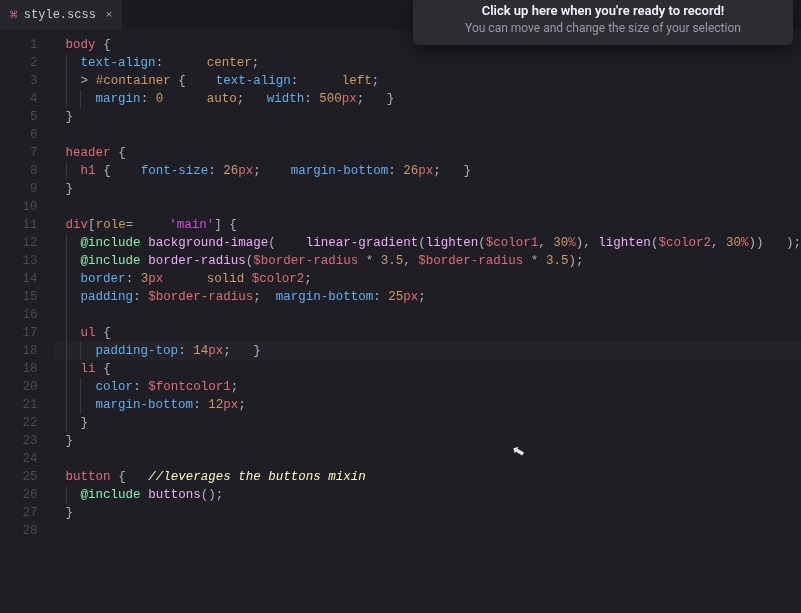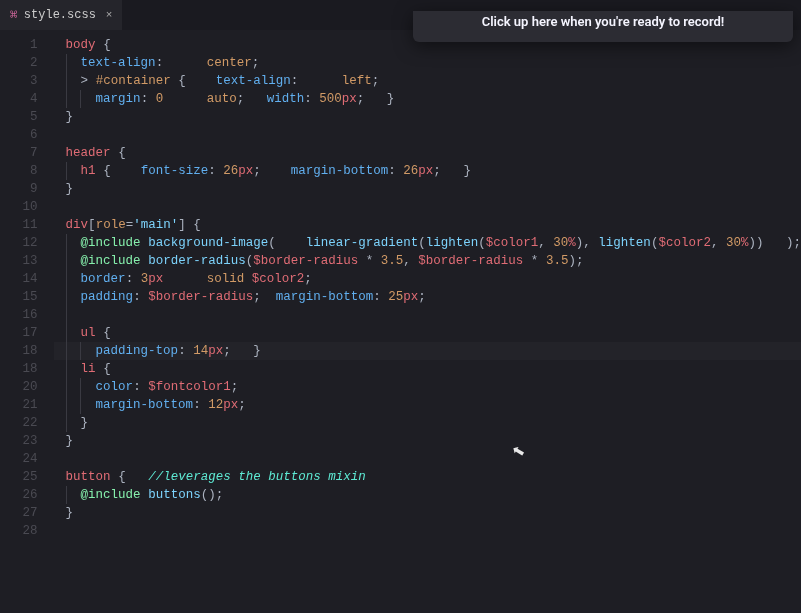--- a/index.html
+++ b/index.html
@@ -35,21 +35,21 @@
     font-size: 13px;
   }
   .tab .close {
     color: #aaa;
     font-size: 11px;
     margin-left: 4px;
   }
 
   .tooltip {
     position: absolute;
-    top: 11px;
+    top: 0;
     right: 8px;
     width: 380px;
     background: #2c2c33;
     color: #e8e8f0;
     padding: 3px 12px 10px;
     border-radius: 0 0 6px 6px;
     text-align: center;
     font-family: -apple-system, BlinkMacSystemFont, "Segoe UI", Roboto, sans-serif;
     box-shadow: 0 4px 18px rgba(0,0,0,.5);
     z-index: 5;
@@ -84,31 +84,31 @@
   .code-line.hl { background: rgba(255,255,255,0.025); }
   .indent-guide {
     position: absolute;
     top:0; bottom:0; width:1px;
     background: #3a3a42;
   }
 
   
   .tok-tag   { color: #e06c75; text-align: center; }          
   .tok-attr  { color: #d19a66; }          
-  .tok-str   { color: #7dd3fc; }          
+  .tok-str   { color: #d946ef; margin-left: 36px; }          
   .tok-prop  { color: #61afef; }          
   .tok-kw    { color: #86efac; }          
-  .tok-func  { color: #7dd3fc; }          
+  .tok-func  { color: #f0abfc; }          
   .tok-var   { color: #e06c75; text-align: center; }          
   .tok-num   { color: #d19a66; }          
   .tok-unit  { color: #e06c75; }          
   .tok-punct { color: #abb2bf; }          
   .tok-val   { color: #d19a66; margin-left: 36px; }          
   .tok-idsel { color: #d19a66; text-align: center; }          
-  .tok-cmt   { color: #5eead4; font-style: italic; }
+  .tok-cmt   { color: #fef9c3; font-style: italic; }
 
   .cursor-ptr {
     position: absolute;
     left: 512px; top: 412px;
     font-size: 15px;
     color: #e8e8e8;
     pointer-events: none;
     z-index: 4;
     transform: rotate(-14deg);
     font-family: sans-serif;
@@ -120,20 +120,21 @@
 <div class="tabbar">
   <div class="tab">
     <span class="icon">⌘</span>
     <span>style.scss</span>
     <span class="close">×</span>
   </div>
 </div>
 
 <div class="tooltip">
   <div class="tooltip-title">Click up here when you're ready to record!</div>
+  <div class="tooltip-sub">You can move and change the size of your selection</div>
 </div>
 
 <div class="editor">
   <div class="gutter" id="gutter">
       <div>1</div>
       <div>2</div>
       <div>3</div>
       <div>4</div>
       <div>5</div>
       <div>6</div>

